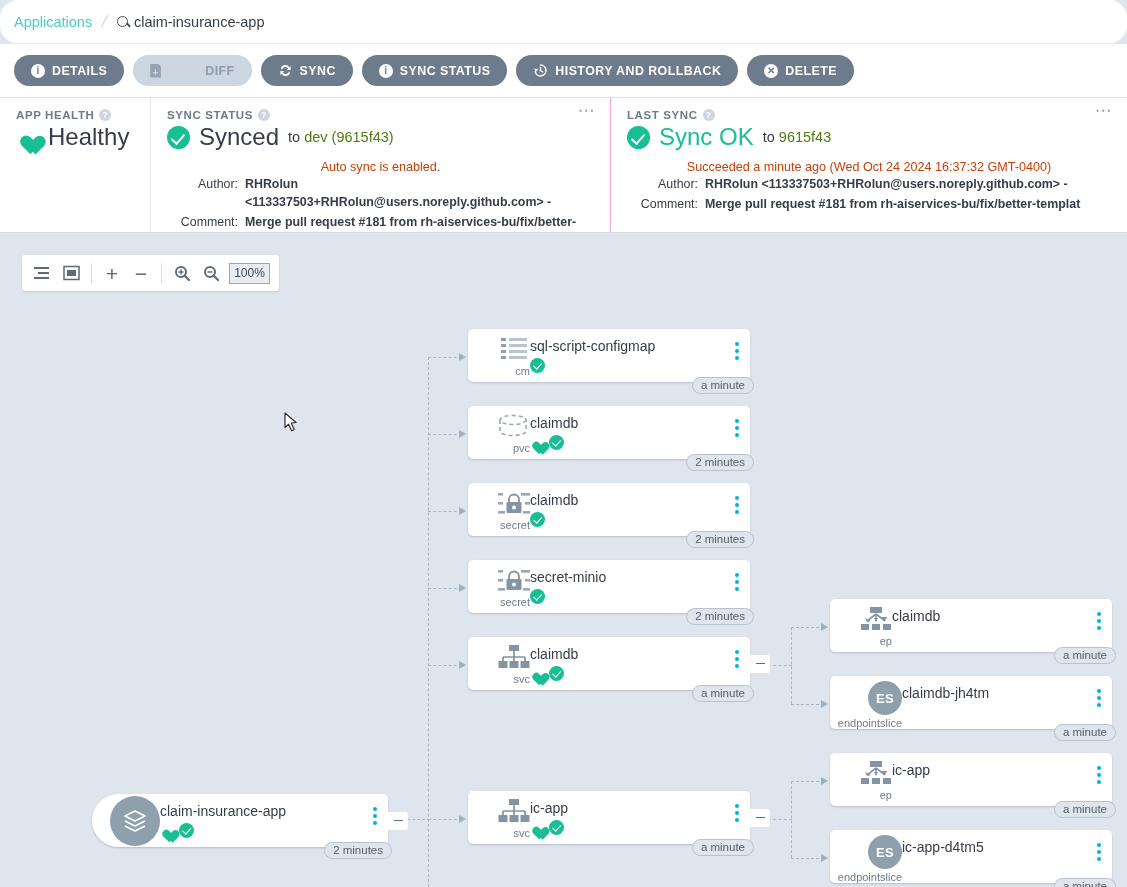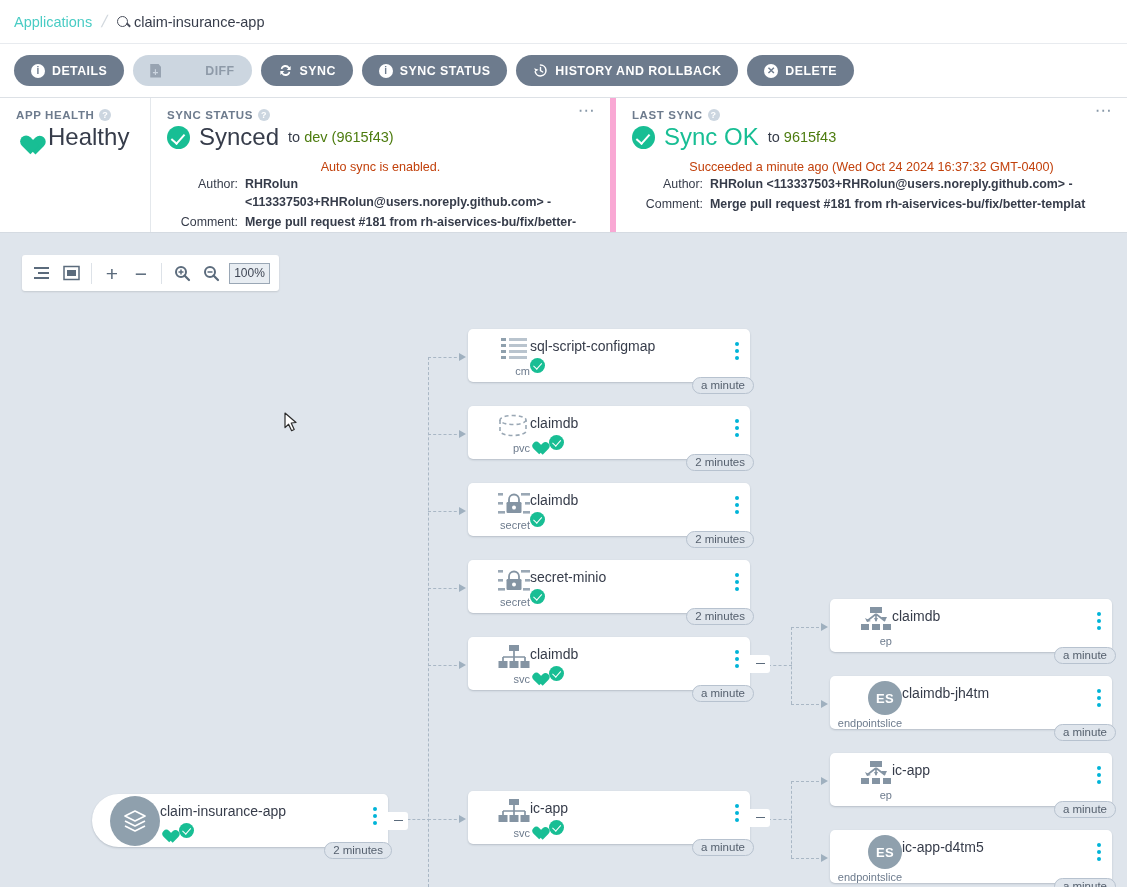--- a/index.html
+++ b/index.html
@@ -9,20 +9,21 @@
     background: #dfe5ec;
     overflow: hidden;
   }
 
   
   .topbar {
     height: 44px; background: #fff;
     display: flex; align-items: center;
     padding: 0 14px; gap: 8px;
     border-bottom: 1px solid #e8ebef;
+    border-radius: 18px;
   }
   .crumb-link { color: #49ccc4; font-size: 14.5px; cursor: pointer; }
   .crumb-sep { color: #d2d8de; font-size: 17px; font-weight: 300;
                transform: skewX(-14deg); margin: 0 2px; }
   .crumb-cur { color: #363c4a; font-size: 14.5px; display: flex;
                align-items: center; gap: 6px; }
   .mag {
     width: 11px; height: 11px; border: 1.8px solid #4a4f5c;
     border-radius: 50%; position: relative; display: inline-block;
     flex: 0 0 auto;
@@ -77,21 +78,21 @@
   .sync-ico { width: 15px; height: 15px; flex: 0 0 auto; }
   .hist-ico { width: 15px; height: 15px; flex: 0 0 auto; }
   .refresh-ico { width: 14px; height: 14px; flex: 0 0 auto; }
 
   
   .panels { height: 135px; background: #fff; display: flex;
             border-bottom: 1px solid #d5dbe2; }
   .panel { padding: 11px 16px 0 16px; position: relative; }
   .p-health { width: 150px; }
   .p-sync   { width: 460px; border-left: 1px solid #e4e8ec; }
-  .p-last   { flex: 1; border-left: 6px solid #f9a8d4; }
+  .p-last   { flex: 1; border-left: 1px solid #f9a8d4; }
 
   .p-title {
     font-size: 11.5px; font-weight: bold; color: #6d7b8d;
     letter-spacing: .6px; display: flex; align-items: center; gap: 5px;
   }
   .qmark {
     width: 12px; height: 12px; border-radius: 50%;
     background: #ccd6e0; color: #fff; font-size: 9px;
     display: flex; align-items: center; justify-content: center;
     font-weight: bold; flex: 0 0 auto;

